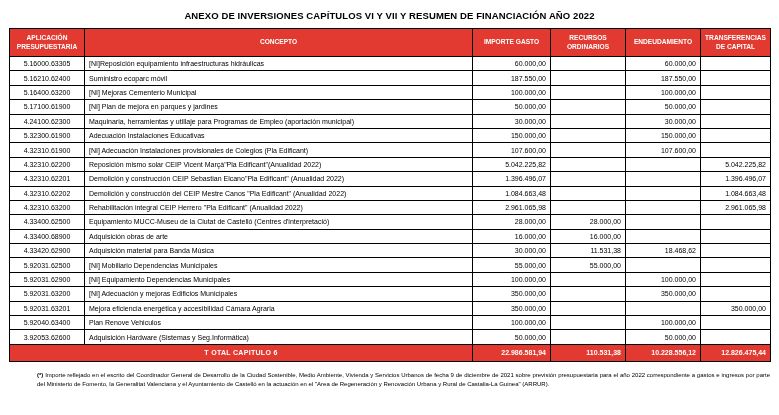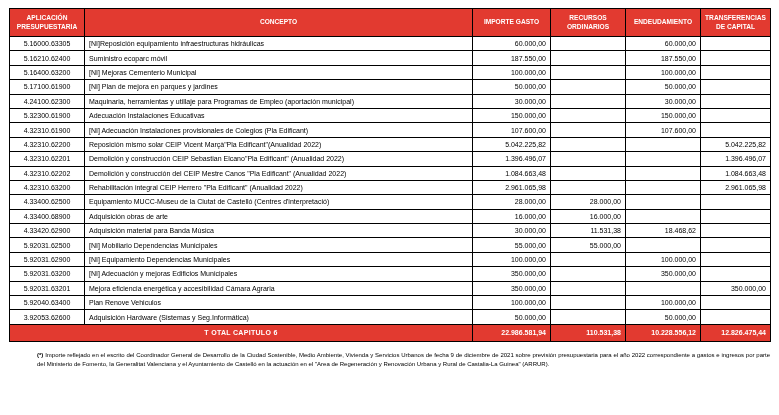--- a/index.html
+++ b/index.html
@@ -70,20 +70,21 @@
     text-align: justify;
     color: #000;
   }
   .footnote .marker { font-weight: bold; }
 </style>
 </head>
 <body>
 
 <div class="page">
 
+  <div class="doc-title">ANEXO DE INVERSIONES CAPÍTULOS VI Y VII Y RESUMEN DE FINANCIACIÓN AÑO 2022</div>
 
   <table class="inv">
     <colgroup>
       <col style="width:75px">
       <col style="width:388px">
       <col style="width:78px">
       <col style="width:75px">
       <col style="width:75px">
       <col style="width:70px">
     </colgroup>

